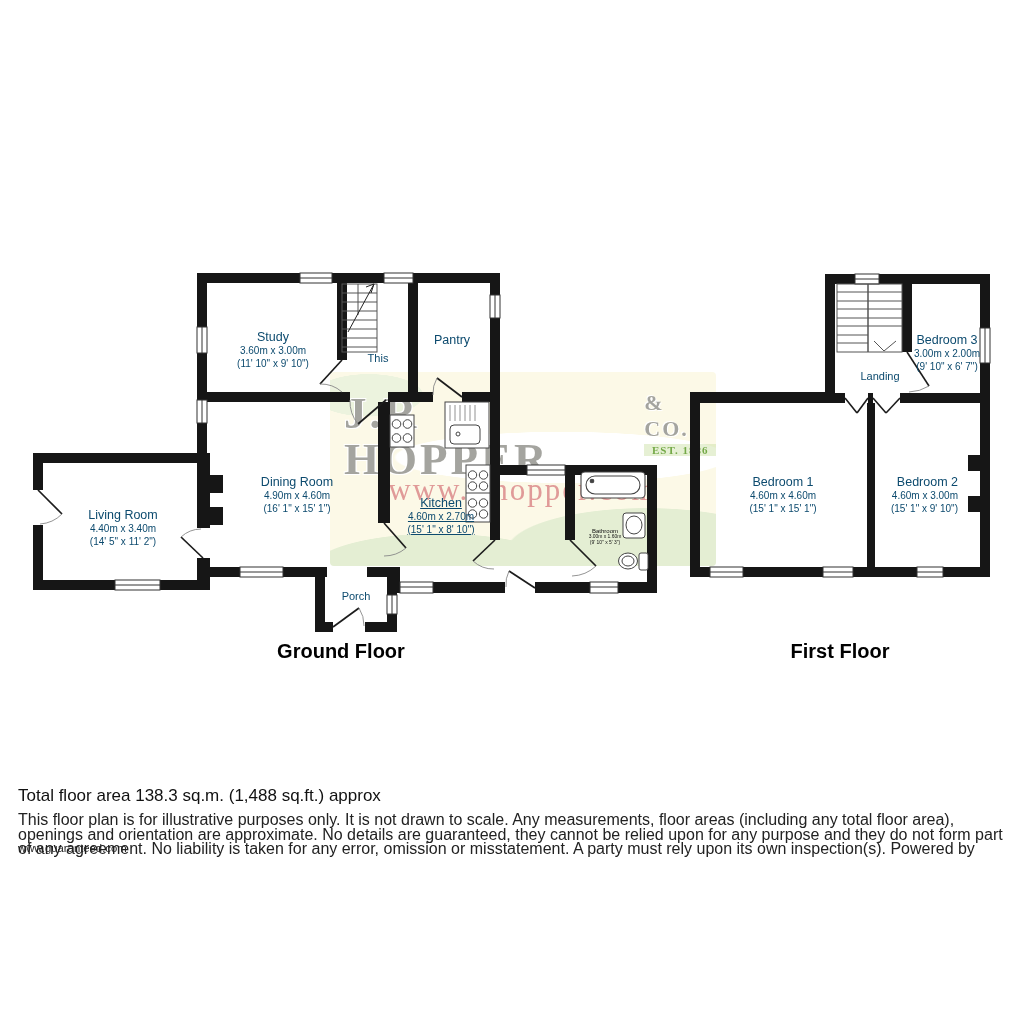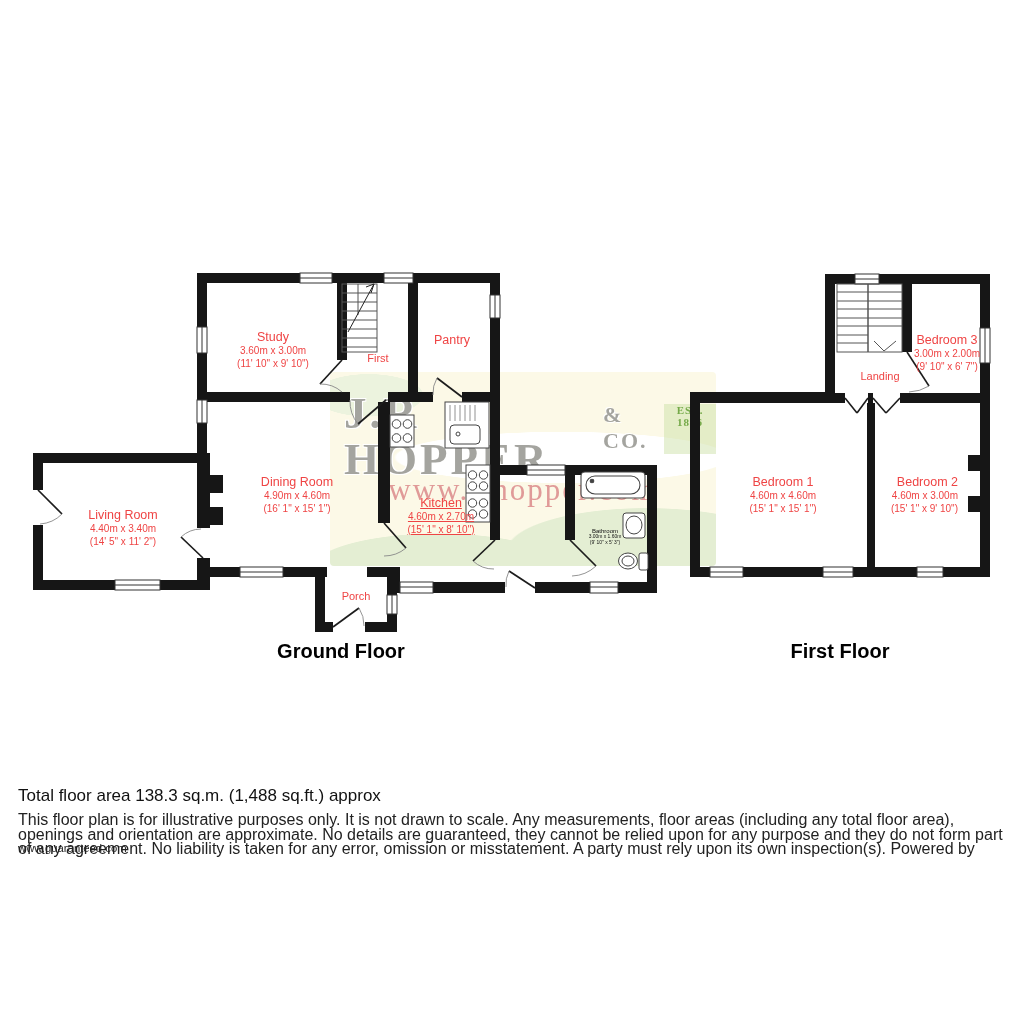--- a/index.html
+++ b/index.html
@@ -12,36 +12,36 @@
       radial-gradient(90px 35px ellipse at 10% 12%, #ecf3de 60%, transparent 61%),
       radial-gradient(210px 60px ellipse at 28% 102%, #e4eed3 60%, transparent 61%),
       radial-gradient(230px 70px ellipse at 82% 92%, #e4eed3 60%, transparent 61%),
       radial-gradient(300px 46px ellipse at 60% 44%, #ffffff 55%, transparent 56%),
       linear-gradient(#fcf9e7,#fcf9e7);
     border-radius:4px;}
   .wm-brand-row{position:absolute;left:14px;top:18px;display:flex;align-items:flex-start;}
   .wm-brand{font-family:"Liberation Serif",serif;font-weight:bold;font-size:45px;
     line-height:46px;letter-spacing:3px;color:rgba(148,148,142,0.85);
     text-shadow:1px 1px 0 #fff,-1px -1px 0 #fff,1px -1px 0 #fff,-1px 1px 0 #fff;}
-  .wm-co{display:flex;flex-direction:row;margin-left:8px;margin-top:12px;}
+  .wm-co{display:flex;flex-direction:column;margin-left:8px;margin-top:0;}
   .wm-co-txt{font-family:"Liberation Serif",serif;font-weight:bold;font-size:22px;
     letter-spacing:2px;color:rgba(148,148,142,0.85);
     text-shadow:1px 1px 0 #fff,-1px -1px 0 #fff;}
   .wm-est{font-family:"Liberation Serif",serif;font-weight:bold;font-size:11px;
     color:#74a948;background:rgba(200,222,160,0.45);padding:0 2px;margin-top:2px;
     text-align:center;letter-spacing:1px;}
   .wm-url{position:absolute;left:0;top:100px;width:100%;text-align:center;
     font-family:"Liberation Serif",serif;font-size:31px;letter-spacing:2px;
     color:rgba(221,143,143,0.9);}
 
   
   .plan-svg{position:absolute;left:0;top:0;}
 
   
-  .room-label{position:absolute;text-align:center;color:#ef4444;}
+  .room-label{position:absolute;text-align:center;color:#0c4a6e;}
   .room-label .rn{font-size:12.5px;line-height:15px;}
   .room-label .rd{font-size:10px;line-height:12.5px;}
   .room-label.small .rn{font-size:11px;}
   .tiny-label{position:absolute;text-align:center;color:#111;
     transform:scale(0.55);transform-origin:center top;}
   .tiny-label .rn{font-size:11px;line-height:12px;}
   .tiny-label .rd{font-size:9px;line-height:10px;}
 
   .floor-title{position:absolute;text-align:center;font-weight:bold;
     font-size:20px;color:#000;}
@@ -291,21 +291,21 @@
     </g>
   </g>
 </svg>
 
 <div class="room-label" style="left:203px;top:330px;width:140px;">
   <div class="rn">Study</div>
   <div class="rd">3.60m x 3.00m</div>
   <div class="rd">(11' 10" x 9' 10")</div>
 </div>
 <div class="room-label small" style="left:348px;top:351px;width:60px;">
-  <div class="rn">First</div>
+  <div class="rn">This</div>
 </div>
 <div class="room-label" style="left:412px;top:333px;width:80px;">
   <div class="rn">Pantry</div>
 </div>
 <div class="room-label" style="left:217px;top:475px;width:160px;">
   <div class="rn">Dining Room</div>
   <div class="rd">4.90m x 4.60m</div>
   <div class="rd">(16' 1" x 15' 1")</div>
 </div>
 <div class="room-label" style="left:43px;top:508px;width:160px;">

